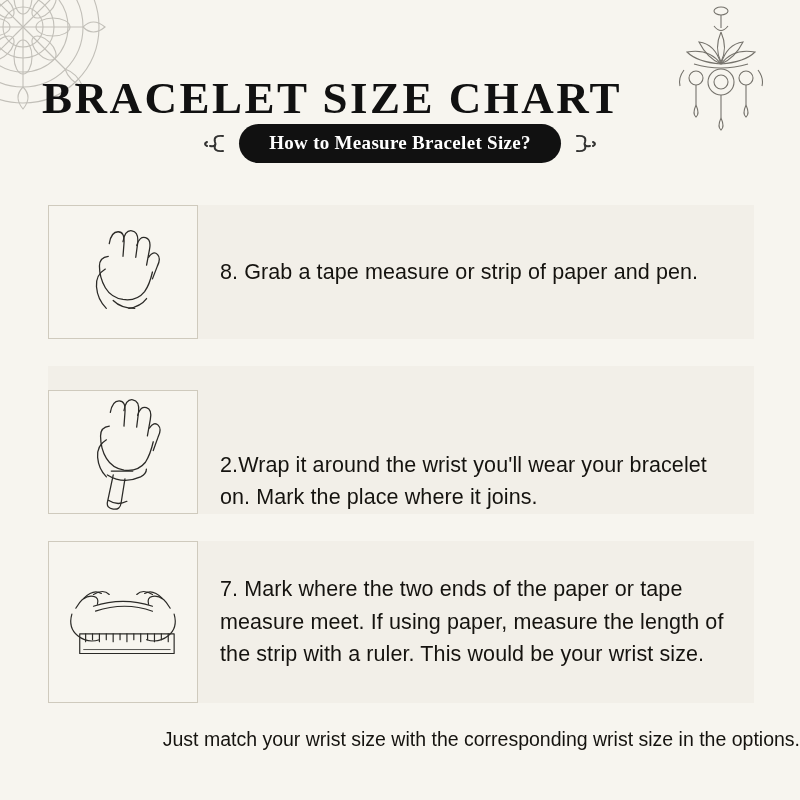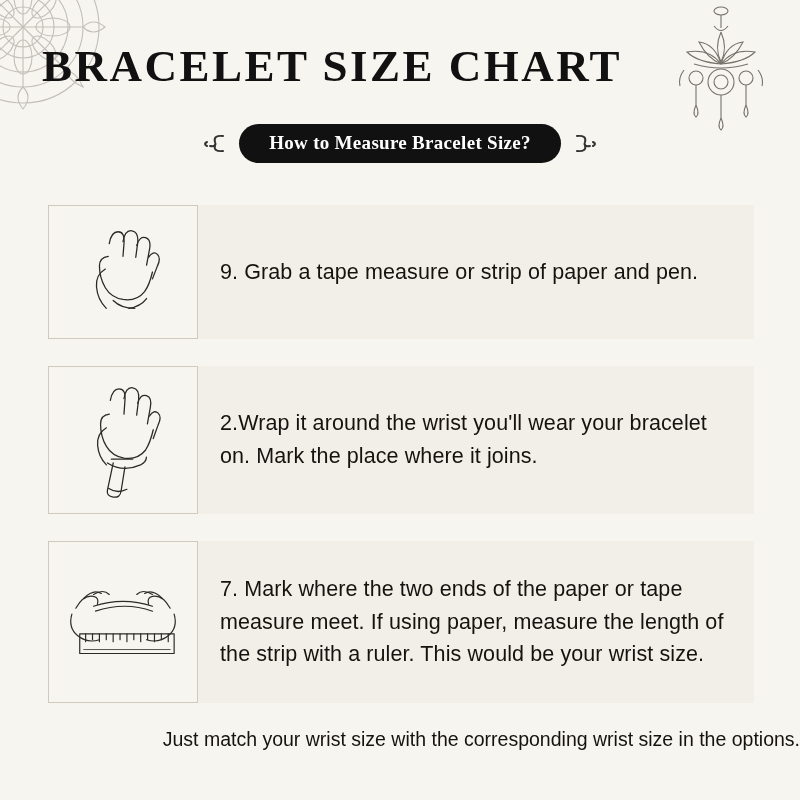--- a/index.html
+++ b/index.html
@@ -34,21 +34,21 @@
     right: 24px;
     width: 110px;
     height: 135px;
     opacity: 0.75;
     pointer-events: none;
   }
 
   
   .title {
     position: absolute;
-    top: 40px;
+    top: 72px;
     left: 0;
     width: 664px;
     text-align: center;
     font-family: "Liberation Serif", serif;
     font-size: 45px;
     letter-spacing: 2.5px;
     font-weight: 700;
     color: #111;
   }
 
@@ -87,21 +87,21 @@
     width: 706px;
   }
   .step-row {
     position: relative;
     display: flex;
     align-items: stretch;
     margin-bottom: 27px;
     background: #f2efe8;
   }
   .step-row.r1 { height: 134px; }
-  .step-row.r2 { height: 148px; }
+  .step-row.r2 { height: 148px; align-items: flex-end; }
   .step-row.r3 { height: 162px; }
 
   .thumb {
     width: 150px;
     flex: 0 0 150px;
     background: #f7f5ef;
     border: 1px solid #cfcabd;
     box-sizing: border-box;
     display: flex;
     align-items: center;
@@ -226,21 +226,21 @@
         <path d="M46 26 q2 -12 9 -12 q7 0 6 12 l-1 13"></path>
         <path d="M60 24 q2 -12 9 -11 q7 1 6 12 l-2 15"></path>
         <path d="M74 28 q3 -10 9 -8 q6 2 4 12 l-3 16"></path>
         <path d="M86 40 q5 -7 9 -3 q4 4 0 12 l-5 13"></path>
         <path d="M45 39 q-9 1 -9 10 q0 12 6 22 q6 10 18 12 q14 2 22 -8 q5 -7 8 -20"></path>
         <path d="M42 52 q-10 6 -9 18 q1 13 10 22"></path>
         <path d="M50 84 q8 8 22 8"></path>
         <path d="M66 92 q12 -2 18 -10"></path>
       </svg>
     </div>
-    <div class="step-text">9. Grab a tape measure or strip of paper and pen.</div>
+    <div class="step-text">8. Grab a tape measure or strip of paper and pen.</div>
   </div>
 
   <div class="step-row r2">
     <div class="thumb">
       <svg viewBox="0 0 120 125" width="118" height="122" fill="none" stroke="#2b2a27" stroke-width="1.3" stroke-linecap="round" stroke-linejoin="round">
         <path d="M47 22 q2 -12 9 -12 q7 0 6 12 l-1 14"></path>
         <path d="M61 20 q2 -12 9 -11 q7 1 6 12 l-2 16"></path>
         <path d="M75 25 q3 -10 9 -8 q6 2 4 12 l-3 17"></path>
         <path d="M87 38 q5 -7 9 -3 q4 4 0 12 l-5 14"></path>
         <path d="M46 36 q-9 1 -9 10 q0 13 6 23 q6 10 18 12 q14 2 22 -8 q5 -8 8 -21"></path>

